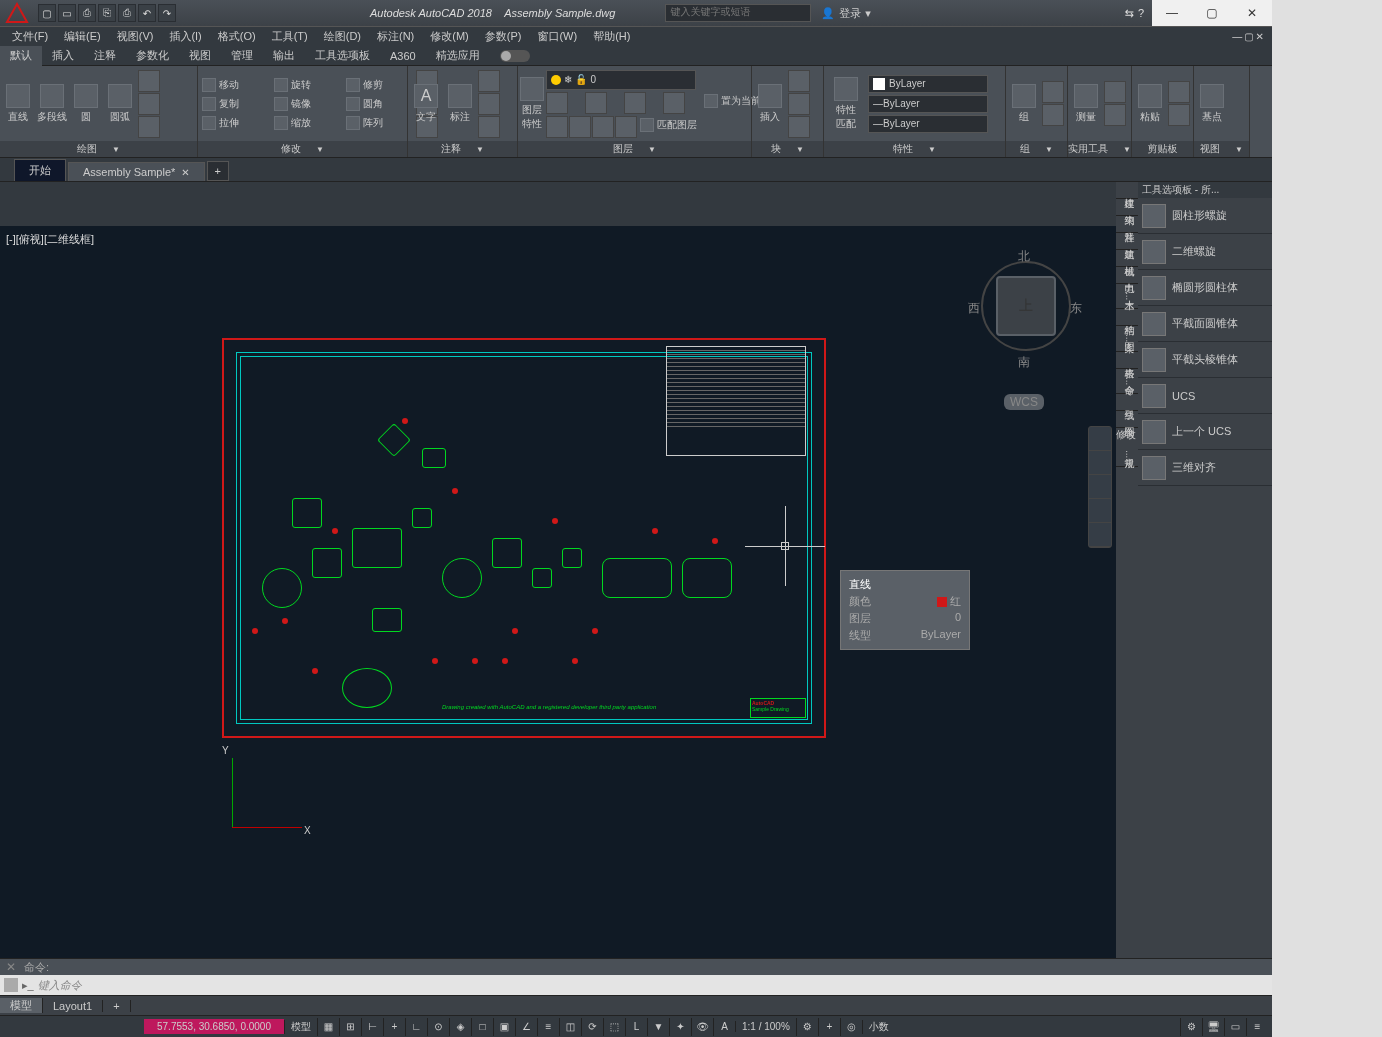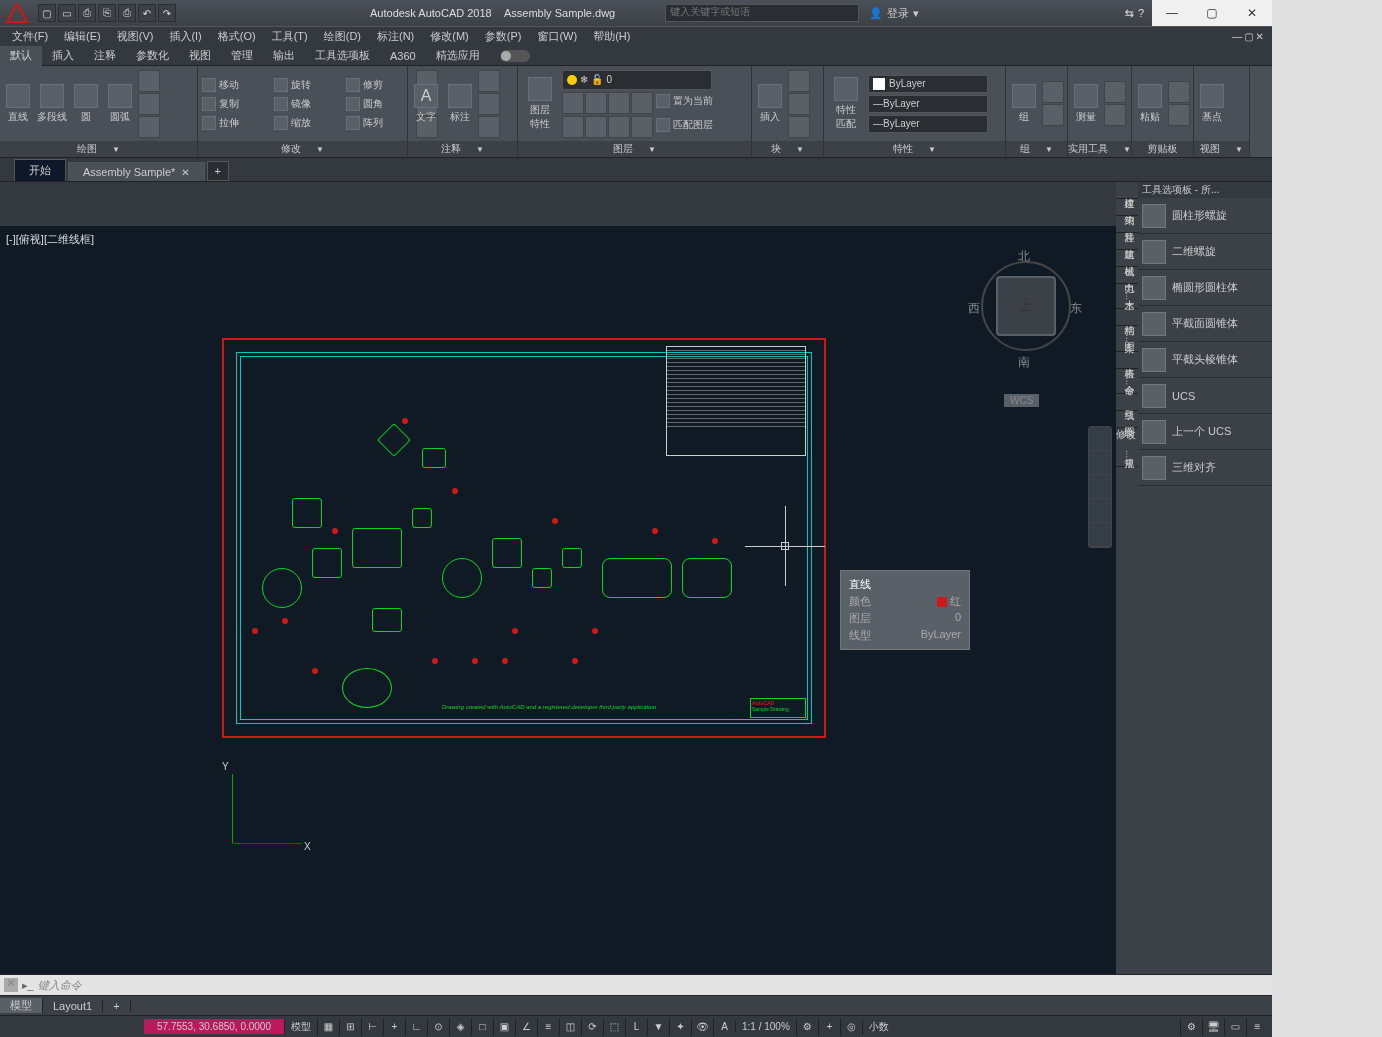--- a/index.html
+++ b/index.html
@@ -2,22 +2,22 @@
 <html><head>
 <meta charset="utf-8">
 <style>
 * { margin: 0; padding: 0; box-sizing: border-box; font-family: "Microsoft YaHei", Arial, sans-serif; }
 body { width: 1382px; height: 1037px; background: #e0e0e0; overflow: hidden; position: relative; }
 .app { width: 1272px; height: 1037px; background: #33393f; color: #ccc; display: flex; flex-direction: column; }
 .titlebar { height: 26px; background: linear-gradient(#4a5057,#3c4147); display: flex; align-items: center; font-size: 11px; color: #ddd; }
 .titlebar .qat { display: flex; gap: 2px; padding: 0 4px; }
 .titlebar .qat .qbtn { width: 18px; height: 18px; background: #3a4046; border: 1px solid #2a2e33; display: flex; align-items: center; justify-content: center; font-size: 10px; }
 .titlebar .logo { width: 34px; height: 26px; display: flex; align-items: center; justify-content: center; }
-.titlebar .title { flex: 0 0 auto; text-align: center; padding: 0 30px; }
-.titlebar .search { width: 194px; height: 18px; background: #2a2e33; border: 1px solid #555; font-size: 10px; color: #777; padding: 0 4px; margin-left: 20px; }
+.titlebar .title { flex: 0 0 auto; text-align: center; padding: 0 30px; font-style: italic; }
+.titlebar .search { width: 146px; height: 18px; background: #2a2e33; border: 1px solid #555; font-size: 10px; color: #777; padding: 0 4px; margin-left: 20px; }
 .titlebar .signin { margin-left: 10px; font-size: 11px; color: #ccc; display: flex; gap: 4px; align-items: center; }
 .titlebar .spacer2 { flex: 1; }
 .titlebar .winbtns { display: flex; }
 .titlebar .winbtns div { width: 40px; height: 26px; display: flex; align-items: center; justify-content: center; font-size: 12px; color: #333; background: #f0f0f0; }
 .menubar { height: 20px; background: #33393f; display: flex; align-items: center; font-size: 11px; padding: 0 4px; border-top: 1px solid #555; }
 .menubar .mitem { padding: 0 8px; cursor: pointer; }
 .menubar .mdi { margin-left: auto; display: flex; gap: 2px; padding-right: 4px; font-size: 10px; }
 .ribbontabs { height: 20px; background: #33393f; display: flex; align-items: center; font-size: 11px; border-bottom: 1px solid #222; }
 .ribbontabs .rtab { padding: 0 10px; height: 20px; display: flex; align-items: center; cursor: pointer; }
 .ribbontabs .rtab.active { background: #4a5057; }
@@ -54,21 +54,21 @@
 .partshape { position: absolute; border: 1px solid #00d820; border-radius: 3px; }
 .partdot { position: absolute; width: 6px; height: 6px; background: #d01818; border-radius: 50%; }
 .partstable { position: absolute; right: 20px; top: 8px; width: 140px; height: 110px; border: 1px solid #ccc; font-size: 4px; color: #ccc; }
 .partstable .trow { height: 4px; border-bottom: 1px solid #666; }
 .titleblock { position: absolute; right: 20px; bottom: 20px; width: 56px; height: 20px; border: 1px solid #00d820; font-size: 5px; color: #d01818; padding: 1px; }
 .drawtext { position: absolute; bottom: 28px; left: 220px; font-size: 6px; color: #00d820; font-style: italic; }
 .navcube-area { position: absolute; right: 30px; top: 20px; width: 120px; height: 140px; font-size: 11px; color: #888; }
 .navcube { position: absolute; left: 30px; top: 30px; width: 60px; height: 60px; border: 2px solid #5a6067; background: #3c4147; display: flex; align-items: center; justify-content: center; border-radius: 4px; }
 .navring { position: absolute; left: 15px; top: 15px; width: 90px; height: 90px; border: 2px solid #444; border-radius: 50%; }
 .navlabel { position: absolute; font-size: 12px; }
-.wcs { position: absolute; left: 38px; top: 148px; font-size: 10px; background: #5a6067; padding: 1px 6px; border-radius: 0; }
+.wcs { position: absolute; left: 38px; top: 148px; font-size: 12px; background: #5a6067; padding: 1px 6px; border-radius: 6px; }
 .navbar { position: absolute; right: 4px; top: 200px; width: 24px; background: rgba(90,96,103,0.5); border: 1px solid #444; border-radius: 3px; display: flex; flex-direction: column; }
 .navbar .nbtn { height: 24px; border-bottom: 1px solid #444; }
 .cursor { position: absolute; left: 785px; top: 320px; }
 .cursor .h { position: absolute; width: 80px; height: 1px; background: #ccc; left: -40px; top: 0; }
 .cursor .v { position: absolute; width: 1px; height: 80px; background: #ccc; left: 0; top: -40px; }
 .cursor .box { position: absolute; width: 8px; height: 8px; border: 1px solid #ccc; left: -4px; top: -4px; }
 .tooltip { position: absolute; left: 840px; top: 344px; background: #5a6067; border: 1px solid #777; font-size: 11px; padding: 6px 8px; width: 130px; }
 .tooltip .trow { display: flex; justify-content: space-between; margin-top: 2px; color: #aaa; }
 .tooltip .trow .sw { width: 10px; height: 10px; background: #d01818; display: inline-block; vertical-align: middle; }
 .ucsicon { position: absolute; left: 232px; bottom: 130px; }
@@ -279,21 +279,21 @@
 
     <div class="panel" style="width:234px">
       <div class="body">
         <div class="bigbtn" style="width:40px">
             <div class="ic"></div>
             <span style="white-space:pre-line;text-align:center">图层
 特性</span>
           </div>
         <div class="col" style="gap:2px">
           <div class="layercombo"><div class="bulb"></div>❄ 🔓 <span>0</span></div>
-          <div style="display:flex;gap:1px">
+          <div style="display:flex;gap:17px">
               <div class="iconbtn"></div>
               <div class="iconbtn"></div>
               <div class="iconbtn"></div>
               <div class="iconbtn"></div>
               <div class="smallbtn" style="width:66px">
                 <div class="ic"></div>
                 <span>置为当前</span>
               </div>
             </div>
           <div style="display:flex;gap:1px">
@@ -595,20 +595,21 @@
         </div>
       <div class="tpitem">
           <div class="tic"></div>
           <span>三维对齐</span>
         </div>
     </div>
   </div>
 
   <div class="cmdline" style="position:relative">
     <span class="cmdx" style="top:1px">✕</span>
+    <div class="cmdhist">命令:</div>
     <div class="cmdinput">
       <div class="cicon"></div>
       <span style="color:#666">▸_</span>
       <span class="prompt">键入命令</span>
     </div>
   </div>
 
   <div class="layouts">
     <div class="ltab active">模型</div>
     <div class="ltab">Layout1</div>

